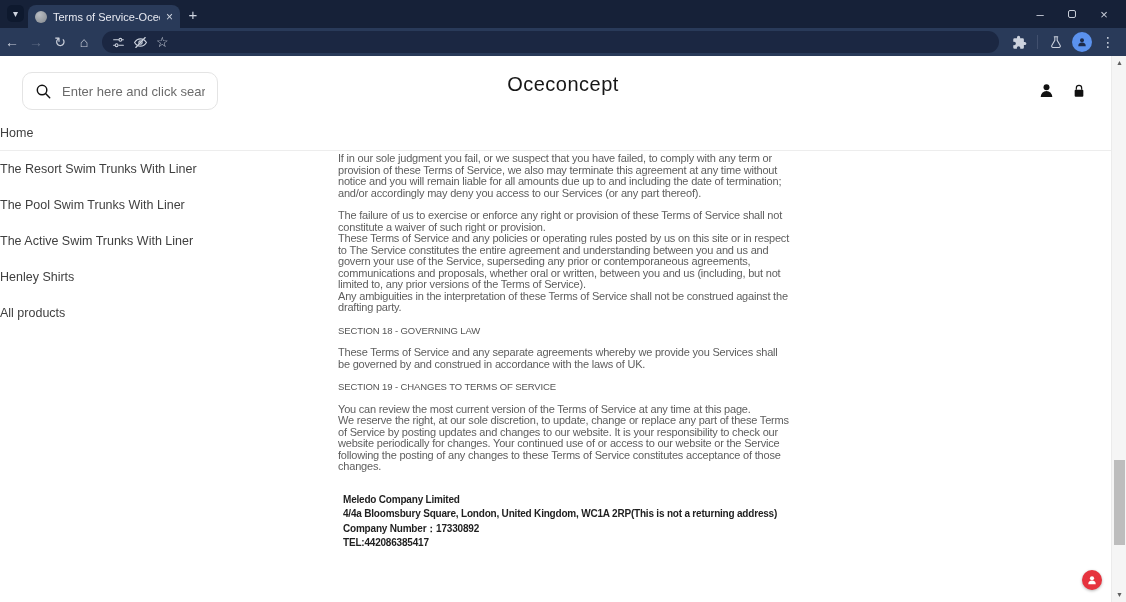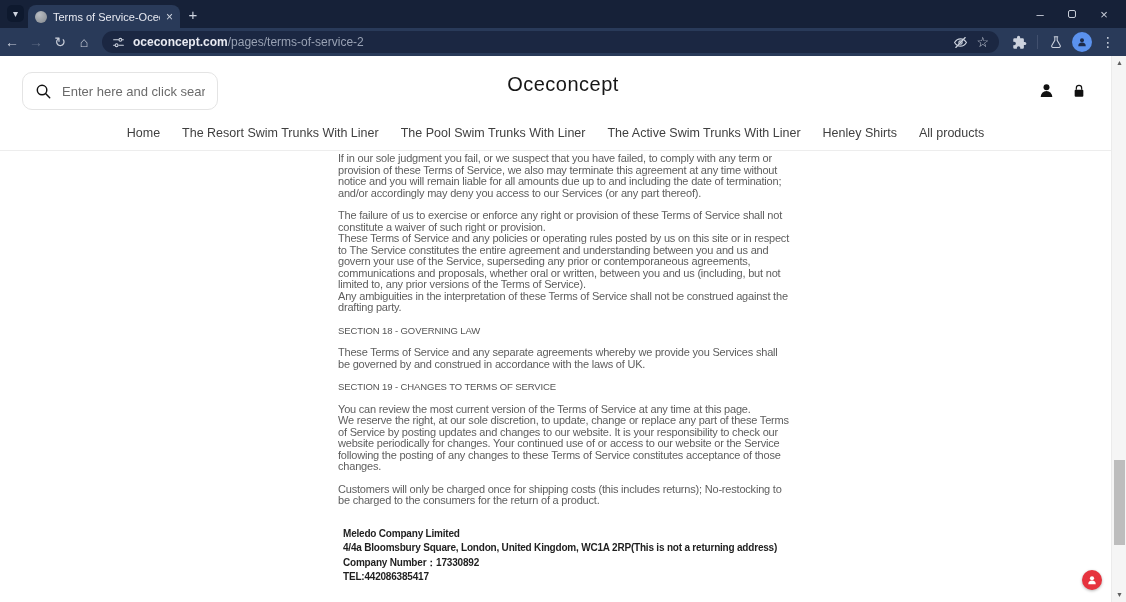--- a/index.html
+++ b/index.html
@@ -55,21 +55,21 @@
   .search-box input::placeholder { color:#6b6b6b; }
 
   .logo { position:absolute; left:50%; transform:translateX(-50%); top:17px;
       font-size:20px; font-weight:400; letter-spacing:.5px; color:#171717; white-space:nowrap; }
 
   .hdr-icon { position:absolute; top:26px; background:none; border:none; cursor:pointer; }
   .hdr-icon.account { left:1038px; }
   .hdr-icon.bag { left:1071px; top:27px; }
 
   .main-nav { position:absolute; top:70px; left:0; right:15px; display:flex;
-      justify-content:center; gap:22px; }
+      justify-content:center; gap:22px;flex-direction:column; }
   .main-nav a { font-size:12.5px; color:#3f3f3f; text-decoration:none; white-space:nowrap; cursor:pointer; }
 
   .header-divider { position:absolute; top:94px; left:0; right:15px; height:1px; background:#ededed; }
 
   .main-col { position:absolute; left:338px; top:97px; width:452px; }
   .body-p { font-size:11px; line-height:11.5px; letter-spacing:-.2px; color:#5e5e5e;
       white-space:pre-line; margin-bottom:11px; }
   .body-h { font-size:9.5px; line-height:11.5px; letter-spacing:-.1px; color:#555;
       margin:3px 0 11px; font-weight:400; }
 
@@ -120,21 +120,20 @@
     <button class="nav-btn">⌂</button>
 
     <div class="urlbar">
       <span class="pill-icon">
         <svg width="13" height="13" viewBox="0 0 24 24" fill="none" stroke="#ccd2de" stroke-width="2" stroke-linecap="round">
           <path d="M3 7h9M19 7h2M3 17h2M13 17h8"></path>
           <circle cx="15.5" cy="7" r="2.6"></circle>
             <circle cx="8.5" cy="17" r="2.6"></circle>
         </svg>
       </span>
-      <span class="url-text"><span class="url-domain">oceconcept.com</span><span class="url-path">/pages/terms-of-service-2</span></span>
       <span class="pill-icon">
         <svg width="15" height="15" viewBox="0 0 24 24" fill="none" stroke="#ccd2de" stroke-width="1.8" stroke-linecap="round">
           <path d="M2.5 12s3.5-5.8 9.5-5.8S21.5 12 21.5 12 18 17.8 12 17.8 2.5 12 2.5 12z"></path>
           <circle cx="12" cy="12" r="2.7"></circle>
           <line x1="4.5" y1="20" x2="19.5" y2="4"></line>
         </svg>
       </span>
       <span class="pill-icon star-glyph">☆</span>
     </div>
 
@@ -201,21 +200,20 @@
     <div class="main-col">
       <p class="body-p">If in our sole judgment you fail, or we suspect that you have failed, to comply with any term or provision of these Terms of Service, we also may terminate this agreement at any time without notice and you will remain liable for all amounts due up to and including the date of termination; and/or accordingly may deny you access to our Services (or any part thereof).</p>
       <p class="body-p">The failure of us to exercise or enforce any right or provision of these Terms of Service shall not constitute a waiver of such right or provision.
 These Terms of Service and any policies or operating rules posted by us on this site or in respect to The Service constitutes the entire agreement and understanding between you and us and govern your use of the Service, superseding any prior or contemporaneous agreements, communications and proposals, whether oral or written, between you and us (including, but not limited to, any prior versions of the Terms of Service).
 Any ambiguities in the interpretation of these Terms of Service shall not be construed against the drafting party.</p>
       <h4 class="body-h">SECTION 18 - GOVERNING LAW</h4>
       <p class="body-p">These Terms of Service and any separate agreements whereby we provide you Services shall be governed by and construed in accordance with the laws of UK.</p>
       <h4 class="body-h">SECTION 19 - CHANGES TO TERMS OF SERVICE</h4>
       <p class="body-p">You can review the most current version of the Terms of Service at any time at this page.
 We reserve the right, at our sole discretion, to update, change or replace any part of these Terms of Service by posting updates and changes to our website. It is your responsibility to check our website periodically for changes. Your continued use of or access to our website or the Service following the posting of any changes to these Terms of Service constitutes acceptance of those changes.</p>
-      <p class="body-p">Customers will only be charged once for shipping costs (this includes returns); No-restocking to be charged to the consumers for the return of a product.</p>
 
       <div class="company-block">
         <div>Meledo Company Limited</div>
         <div>4/4a Bloomsbury Square, London, United Kingdom, WC1A 2RP(This is not a returning address)</div>
         <div>Company Number：17330892</div>
         <div>TEL:442086385417</div>
       </div>
     </div>
 
     <div class="chat-widget">

